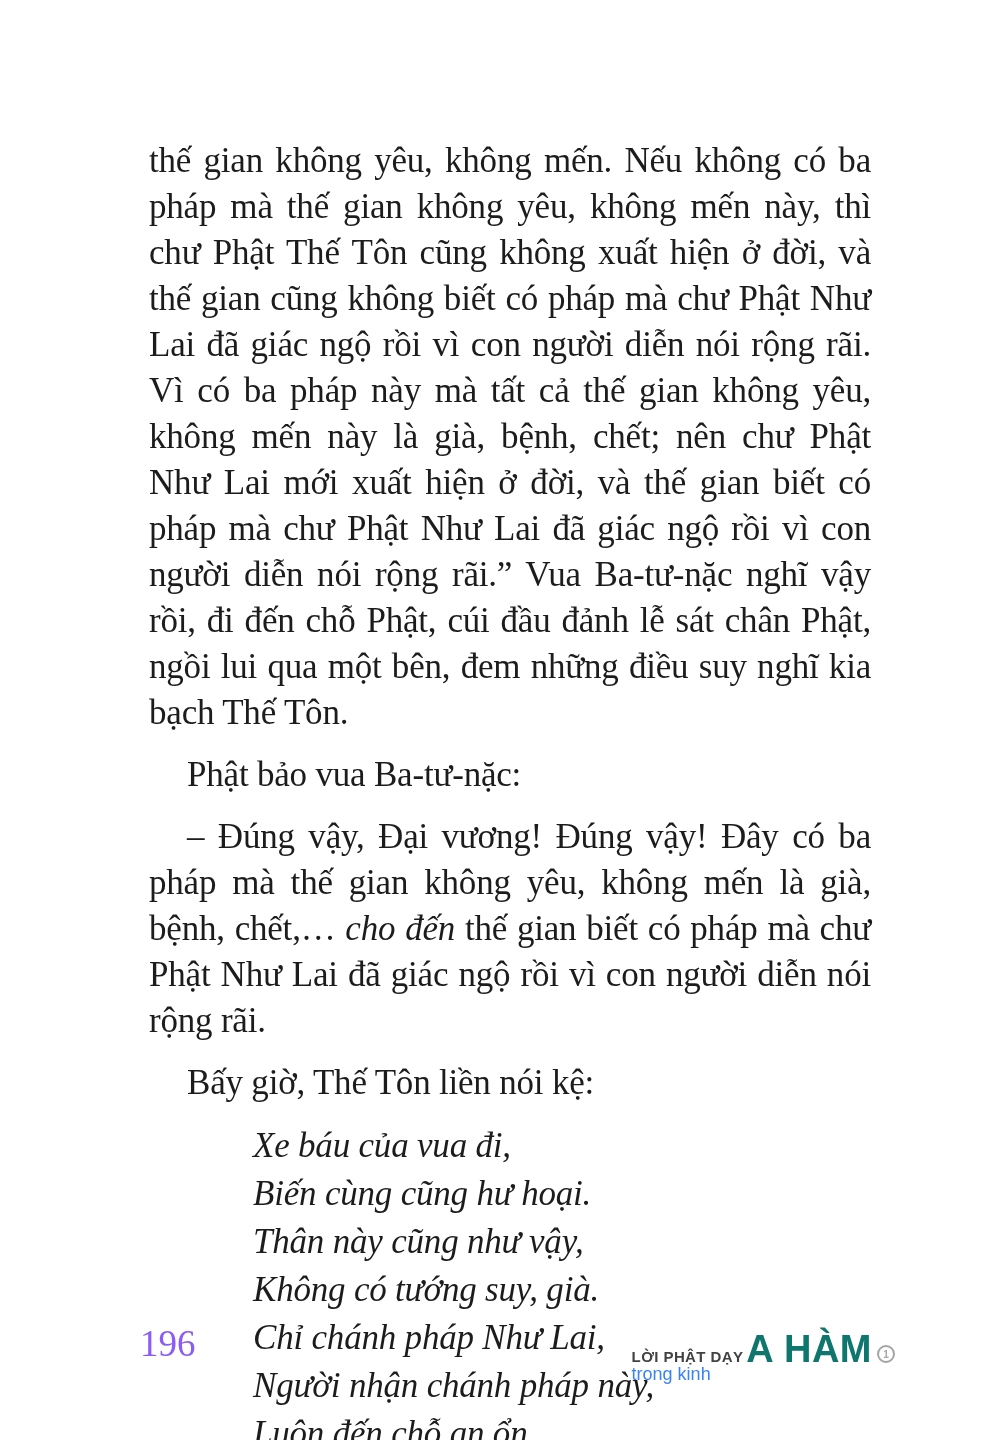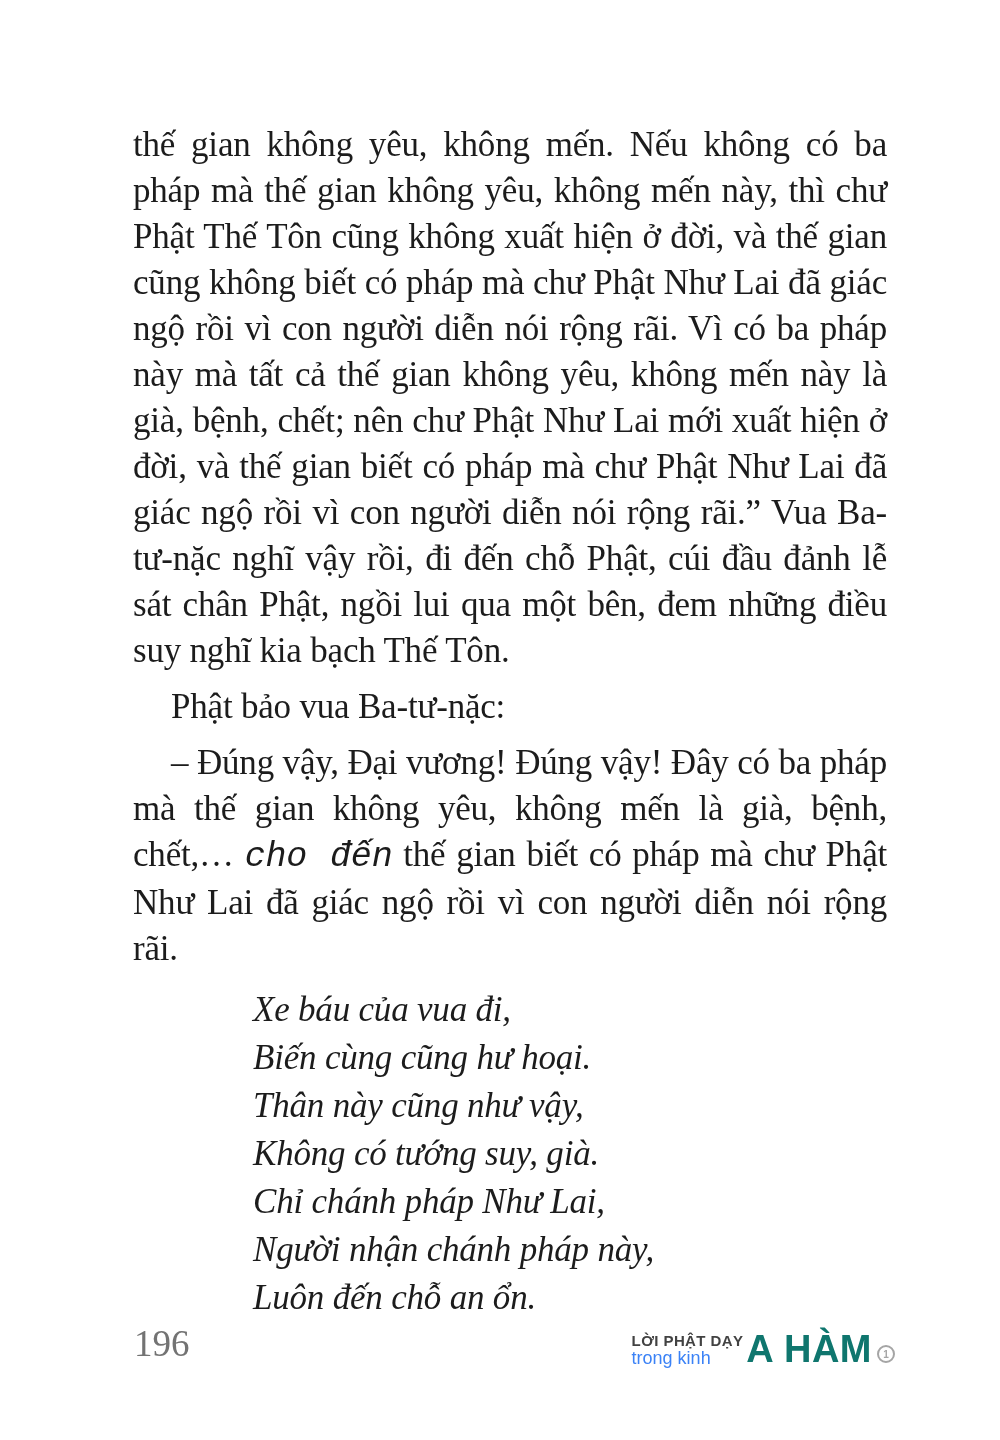--- a/index.html
+++ b/index.html
@@ -16,49 +16,49 @@
   .content {
     position: absolute;
     left: 133px;
     top: 122px;
     width: 754px;
     font-size: 35px;
     line-height: 46px;
     text-align: justify;
     letter-spacing: -0.2px;
   }
-  .para { margin: 0; }
+  .para { margin: 16px; }
   .para.indented { text-indent: 38px; margin-top: 10px; }
-  .para em { font-style: italic; font-family: Liberation Mono, monospace; }
+  .para em { font-style: italic; }
   .verse {
     margin-top: 14px;
     margin-left: 120px;
     font-style: italic;
     line-height: 48px;
     text-align: left;
   }
   .verse-line { white-space: nowrap; }
   .page-number {
     position: absolute;
-    left: 134px;
+    left: 140px;
     top: 1324px;
     font-size: 37px;
     line-height: 40px;
-    color: #737373;
+    color: #8b5cf6;
   }
   .logo {
     position: absolute;
     right: 105px;
     top: 1330px;
     display: flex;
     align-items: flex-start;
     font-family: "Liberation Sans", "DejaVu Sans", sans-serif;
     user-select: none;
   }
-  .logo-stack { display: flex; flex-direction: column; margin-right: 3px; padding-top: 2px; }
+  .logo-stack { display: flex; flex-direction: column; margin-right: 3px; padding-top: 2px; margin-top: 16px; }
   .logo-top-label {
     font-weight: bold;
     font-size: 15px;
     line-height: 17px;
     letter-spacing: 0.4px;
     color: #424242;
     white-space: nowrap;
   }
   .logo-sub-label {
     font-size: 18px;
@@ -95,20 +95,21 @@
 <div class="page">
 
   <main class="content">
 
     <p class="para">thế gian không yêu, không mến. Nếu không có ba pháp mà thế gian không yêu, không mến này, thì chư Phật Thế Tôn cũng không xuất hiện ở đời, và thế gian cũng không biết có pháp mà chư Phật Như Lai đã giác ngộ rồi vì con người diễn nói rộng rãi. Vì có ba pháp này mà tất cả thế gian không yêu, không mến này là già, bệnh, chết; nên chư Phật Như Lai mới xuất hiện ở đời, và thế gian biết có pháp mà chư Phật Như Lai đã giác ngộ rồi vì con người diễn nói rộng rãi.” Vua Ba-tư-nặc nghĩ vậy rồi, đi đến chỗ Phật, cúi đầu đảnh lễ sát chân Phật, ngồi lui qua một bên, đem những điều suy nghĩ kia bạch Thế Tôn.</p>
 
     <p class="para indented">Phật bảo vua Ba-tư-nặc:</p>
 
     <p class="para indented"><span>– Đúng vậy, Đại vương! Đúng vậy! Đây có ba pháp mà thế gian không yêu, không mến là già, bệnh, chết,… </span><em>cho đến</em><span> thế gian biết có pháp mà chư Phật Như Lai đã giác ngộ rồi vì con người diễn nói rộng rãi.</span></p>
 
+    <p class="para indented">Bấy giờ, Thế Tôn liền nói kệ:</p>
 
     <div class="verse">
       <div class="verse-line">Xe báu của vua đi,</div>
       <div class="verse-line">Biến cùng cũng hư hoại.</div>
       <div class="verse-line">Thân này cũng như vậy,</div>
       <div class="verse-line">Không có tướng suy, già.</div>
       <div class="verse-line">Chỉ chánh pháp Như Lai,</div>
       <div class="verse-line">Người nhận chánh pháp này,</div>
       <div class="verse-line">Luôn đến chỗ an ổn.</div>
     </div>

